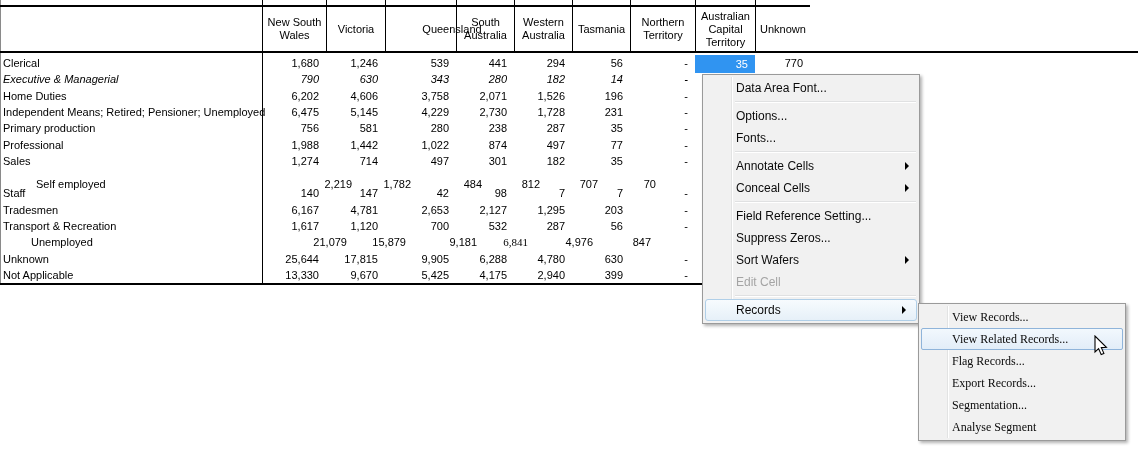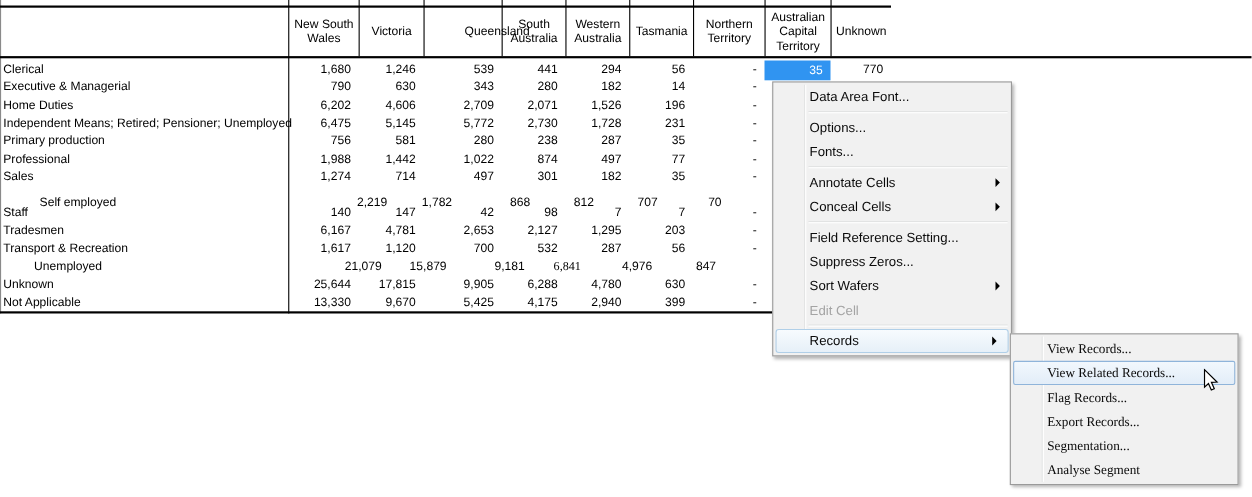--- a/index.html
+++ b/index.html
@@ -90,49 +90,49 @@
         <div class="t-cell" style="left: 263px; width: 56px;">1,680</div>
         <div class="t-cell" style="left: 327px; width: 51px;">1,246</div>
         <div class="t-cell" style="left: 386px; width: 63px;">539</div>
         <div class="t-cell" style="left: 457px; width: 50px;">441</div>
         <div class="t-cell" style="left: 515px; width: 50px;">294</div>
         <div class="t-cell" style="left: 573px; width: 50px;">56</div>
         <div class="t-cell" style="left: 631px; width: 57px;">-</div>
         <div class="t-cell selected" style="left: 695px; width: 60px; height: 18px; background: rgb(48, 148, 241); color: rgb(255, 255, 255);">35</div>
         <div class="t-cell" style="left: 756px; width: 47px;">770</div>
       </div>
-      <div class="t-row" style="top: 71.286px; height: 16.286px;">
+      <div class="t-row" style="top: 71.286px; height: 16.286px; font-style: italic;">
         <div class="t-label">Executive &amp; Managerial</div>
         <div class="t-cell" style="left: 263px; width: 56px;">790</div>
         <div class="t-cell" style="left: 327px; width: 51px;">630</div>
         <div class="t-cell" style="left: 386px; width: 63px;">343</div>
         <div class="t-cell" style="left: 457px; width: 50px;">280</div>
         <div class="t-cell" style="left: 515px; width: 50px;">182</div>
         <div class="t-cell" style="left: 573px; width: 50px;">14</div>
         <div class="t-cell" style="left: 631px; width: 57px;">-</div>
         <div class="t-cell" style="left: 696px; width: 52px;"></div>
         <div class="t-cell" style="left: 756px; width: 47px;"></div>
       </div>
       <div class="t-row" style="top: 87.572px; height: 16.286px;">
         <div class="t-label">Home Duties</div>
         <div class="t-cell" style="left: 263px; width: 56px;">6,202</div>
         <div class="t-cell" style="left: 327px; width: 51px;">4,606</div>
-        <div class="t-cell" style="left: 386px; width: 63px;">2,709</div>
+        <div class="t-cell" style="left: 386px; width: 63px;">3,758</div>
         <div class="t-cell" style="left: 457px; width: 50px;">2,071</div>
         <div class="t-cell" style="left: 515px; width: 50px;">1,526</div>
         <div class="t-cell" style="left: 573px; width: 50px;">196</div>
         <div class="t-cell" style="left: 631px; width: 57px;">-</div>
         <div class="t-cell" style="left: 696px; width: 52px;"></div>
         <div class="t-cell" style="left: 756px; width: 47px;"></div>
       </div>
       <div class="t-row" style="top: 103.858px; height: 16.286px;">
         <div class="t-label">Independent Means; Retired; Pensioner; Unemployed</div>
         <div class="t-cell" style="left: 263px; width: 56px;">6,475</div>
         <div class="t-cell" style="left: 327px; width: 51px;">5,145</div>
-        <div class="t-cell" style="left: 386px; width: 63px;">5,772</div>
+        <div class="t-cell" style="left: 386px; width: 63px;">4,229</div>
         <div class="t-cell" style="left: 457px; width: 50px;">2,730</div>
         <div class="t-cell" style="left: 515px; width: 50px;">1,728</div>
         <div class="t-cell" style="left: 573px; width: 50px;">231</div>
         <div class="t-cell" style="left: 631px; width: 57px;">-</div>
         <div class="t-cell" style="left: 696px; width: 52px;"></div>
         <div class="t-cell" style="left: 756px; width: 47px;"></div>
       </div>
       <div class="t-row" style="top: 120.144px; height: 16.286px;">
         <div class="t-label">Primary production</div>
         <div class="t-cell" style="left: 263px; width: 56px;">756</div>
@@ -166,21 +166,21 @@
         <div class="t-cell" style="left: 515px; width: 50px;">182</div>
         <div class="t-cell" style="left: 573px; width: 50px;">35</div>
         <div class="t-cell" style="left: 631px; width: 57px;">-</div>
         <div class="t-cell" style="left: 696px; width: 52px;"></div>
         <div class="t-cell" style="left: 756px; width: 47px;"></div>
       </div>
       <div class="t-row" style="top: 176px; height: 16.286px; margin-left: 33px;">
         <div class="t-label">Self employed</div>
         <div class="t-cell" style="left: 263px; width: 56px;">2,219</div>
         <div class="t-cell" style="left: 327px; width: 51px;">1,782</div>
-        <div class="t-cell" style="left: 386px; width: 63px;">868</div>
+        <div class="t-cell" style="left: 386px; width: 63px;">484</div>
         <div class="t-cell" style="left: 457px; width: 50px;">812</div>
         <div class="t-cell" style="left: 515px; width: 50px;">707</div>
         <div class="t-cell" style="left: 573px; width: 50px;">70</div>
         <div class="t-cell" style="left: 631px; width: 57px;">-</div>
         <div class="t-cell" style="left: 696px; width: 52px;"></div>
         <div class="t-cell" style="left: 756px; width: 47px;"></div>
       </div>
       <div class="t-row" style="top: 185.288px; height: 16.286px;">
         <div class="t-label">Staff</div>
         <div class="t-cell" style="left: 263px; width: 56px;">140</div>

